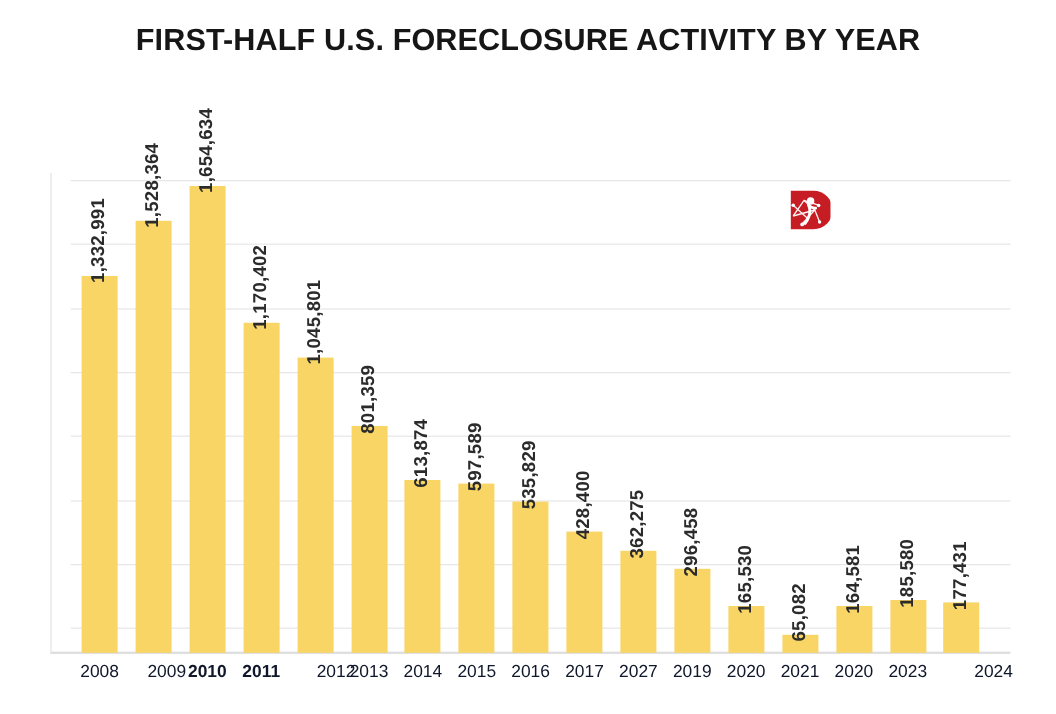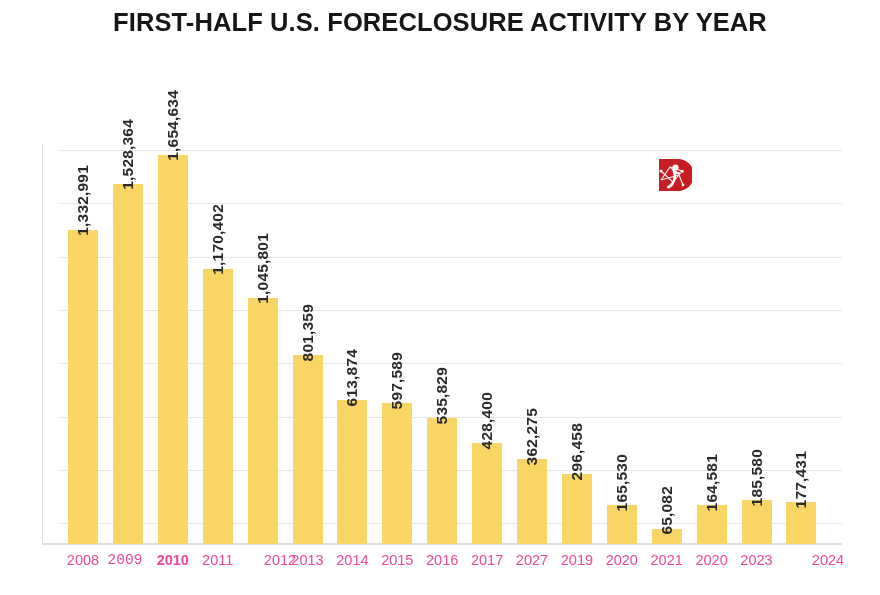--- a/index.html
+++ b/index.html
@@ -26,21 +26,21 @@
 
   
   .header {
     position: absolute;
     left: 0;
     top: 0;
     width: 880px;
     text-align: center;
   }
   .chart-title {
-    margin: 0;
+    margin: 12px;
     padding-top: 8px;
     font-size: 25.5px;
     font-weight: 700;
     letter-spacing: 0.1px;
     color: #161616;
     line-height: 1.1;
     white-space: nowrap;
   }
   .chart-subtitle {
     margin: 0;
@@ -134,21 +134,21 @@
     width: 800px;
     height: 28px;
   }
   .xtick {
     position: absolute;
     top: 0;
     width: 44px;
     text-align: center;
     font-size: 14.5px;
     font-weight: 400;
-    color: #ec4899;
+    color: #0f172a;
     white-space: nowrap;
   }
 
   
   .logo {
     position: absolute;
     left: 658px;
     top: 155px;
     width: 176px;
     height: 40px;
@@ -270,23 +270,23 @@
         <div class="bar-value" style="bottom: 38px;">185,580</div>
       </div>
       <div class="bar-slot" style="left: 744.4px; height: 400px;">
         <div class="bar" style="height: 42px;"></div>
         <div class="bar-value" style="bottom: 36px;">177,431</div>
       </div>
     </div>
 
   <div class="xaxis-layer" id="xaxis-layer">
       <div class="xtick" style="left: 19px;">2008</div>
-      <div class="xtick" style="left: 61px; font-family: Liberation Mono, monospace;">2009</div>
+      <div class="xtick" style="left: 75px;">2009</div>
       <div class="xtick" style="left: 108.8px; font-weight: bold;">2010</div>
-      <div class="xtick" style="left: 153.7px;">2011</div>
+      <div class="xtick" style="left: 153.7px; font-weight: bold;">2011</div>
       <div class="xtick" style="left: 216px;">2012</div>
       <div class="xtick" style="left: 243.5px;">2013</div>
       <div class="xtick" style="left: 288.4px;">2014</div>
       <div class="xtick" style="left: 333.3px;">2015</div>
       <div class="xtick" style="left: 378.2px;">2016</div>
       <div class="xtick" style="left: 423.1px;">2017</div>
       <div class="xtick" style="left: 468px;">2027</div>
       <div class="xtick" style="left: 512.9px;">2019</div>
       <div class="xtick" style="left: 557.8px;">2020</div>
       <div class="xtick" style="left: 602.7px;">2021</div>

